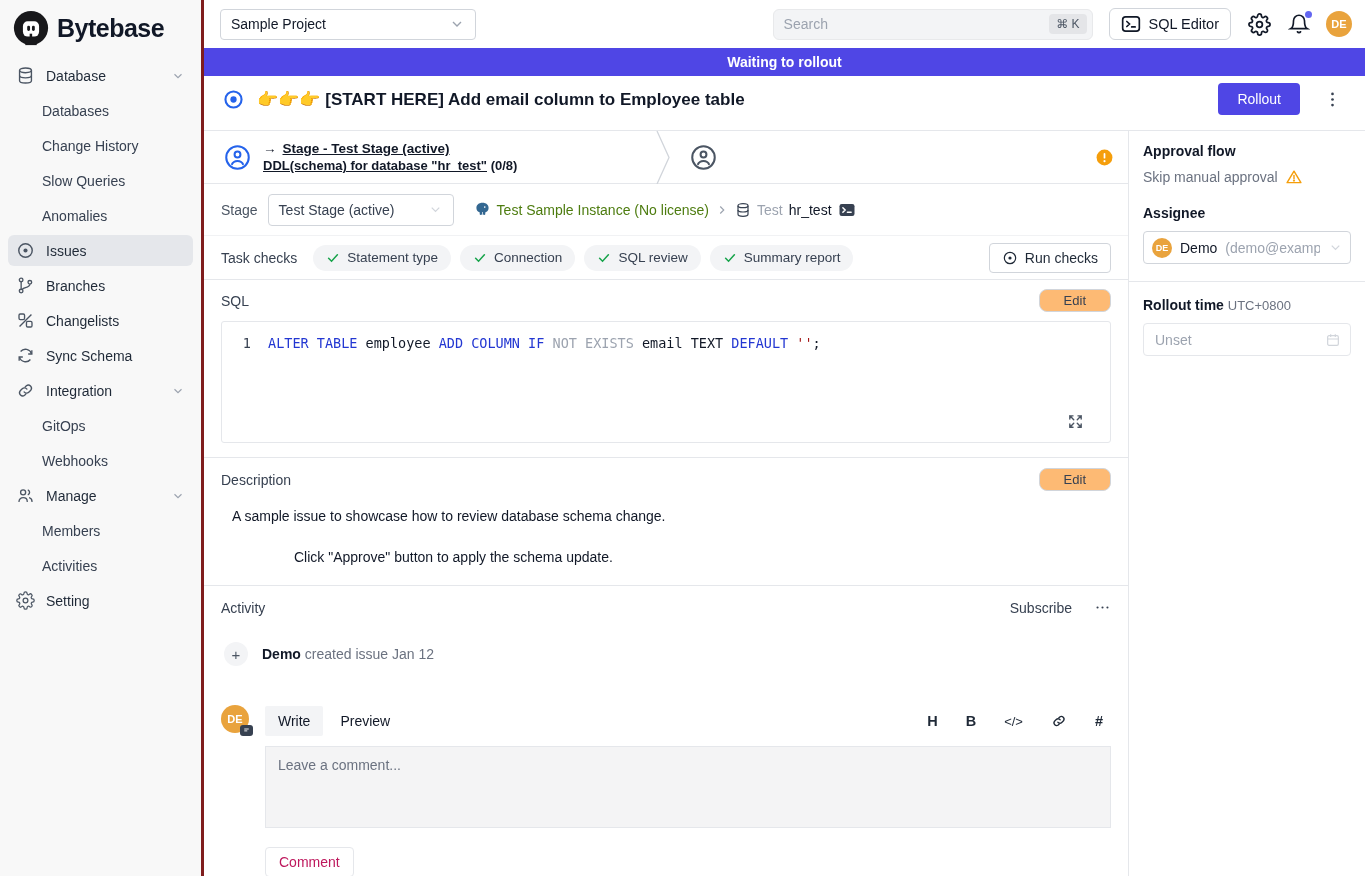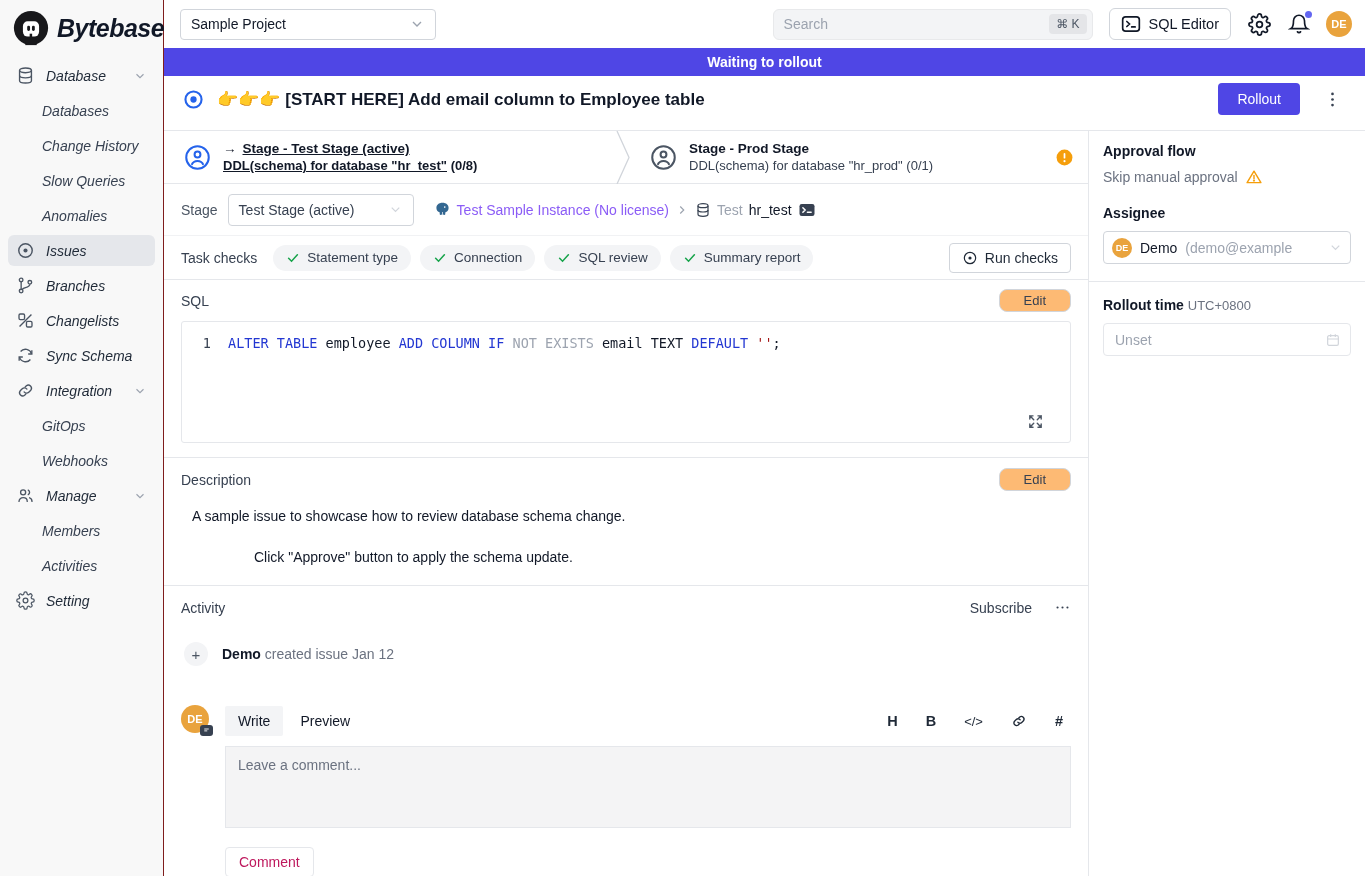--- a/index.html
+++ b/index.html
@@ -1,21 +1,21 @@
 <!DOCTYPE html>
 <html><head>
 <meta charset="utf-8">
 <style>
   * { margin:0; padding:0; box-sizing:border-box; }
   html,body { width:1365px; height:876px; overflow:hidden; }
   body { display:flex; font-family:"Liberation Sans",sans-serif; background:#fff; color:#111827; font-size:14px; }
   svg { display:block; }
 
   
-  .sidebar { width:164px; flex:none; background:#f8f8f8; border-right:1px solid #7f1d1d;font-style:italic; }
+  .sidebar { width:204px; flex:none; background:#f8f8f8; border-right:3px solid #7f1d1d; }
   .logo { height:56px; display:flex; align-items:center; gap:7px; padding:0 12px; }
   .logo-word { font-size:25px; font-weight:800; color:#111827; letter-spacing:-0.5px; }
   .nav { padding:4px 8px; }
   .nav-item { display:flex; align-items:center; gap:11px; height:31px; padding:0 8px; border-radius:6px; color:#1f2937; font-weight:500; margin-bottom:4px; cursor:pointer; }
   .nav-item .ni { color:#4b5563; width:19px; height:19px; flex:none; }
   .nav-item.sub { padding-left:34px; font-weight:400; color:#374151; }
   .nav-item.active { background:#e5e7eb; }
   .nav-chev { margin-left:auto; color:#9ca3af; }
 
   
@@ -52,21 +52,21 @@
   .st-sub { font-size:13px; font-weight:700; color:#111827; margin-top:2px; }
   .stage-card.two .st-title { font-weight:600; }
   .stage-card.two .st-sub { font-weight:400; color:#374151; }
   .stage-sep svg { height:53px; }
 
   
   .stage-row { height:52px; flex:none; display:flex; align-items:center; padding:0 17px; gap:10px; border-bottom:1px solid #f1f2f4; }
   .stage-row-label { color:#4b5563; }
   .stage-select { width:186px; height:32px; border:1px solid #d1d5db; border-radius:4px; display:flex; align-items:center; justify-content:space-between; padding:0 10px; color:#374151; cursor:pointer; }
   .inst-group { display:flex; align-items:center; gap:6px; margin-left:10px; }
-  .inst-name { color:#8b5cf6; font-weight:500; }
+  .inst-name { color:#4d7c0f; font-weight:500; }
   .env-name { color:#9ca3af; }
   .db-name { color:#111827; font-weight:500; }
 
   
   .checks-row { height:44px; flex:none; display:flex; align-items:center; gap:9px; padding:0 17px; border-bottom:1px solid #e5e7eb; }
   .checks-label { color:#374151; margin-right:7px; }
   .pill { height:26px; border-radius:13px; background:#f3f4f6; display:flex; align-items:center; gap:7px; padding:0 13px; font-size:13.5px; color:#374151; cursor:pointer; }
   .run-btn { margin-left:auto; height:30px; border:1px solid #d1d5db; border-radius:4px; background:#fff; display:flex; align-items:center; gap:7px; padding:0 12px; font:inherit; color:#1f2937; cursor:pointer; }
 
   
@@ -357,26 +357,20 @@
             </svg>
         </div>
         <div class="stage-card two">
           <span>
             <svg viewBox="0 0 24 24" width="27" height="27" fill="none" stroke="#4b5563" stroke-width="1.8">
                 <circle cx="12" cy="12" r="10"></circle>
                 <circle cx="12" cy="9.3" r="2.6"></circle>
                 <path d="M6.8 18.6a5.6 5.6 0 0 1 10.4 0"></path>
               </svg>
           </span>
-          <div>
-            <div class="st-title">
-                <span>Stage - Prod Stage</span>
-              </div>
-            <div class="st-sub"><span>DDL(schema) for database "hr_prod" (0/1)</span></div>
-          </div>
           <span style="margin-left:auto">
             <svg viewBox="0 0 24 24" width="19" height="19">
                 <circle cx="12" cy="12" r="10" fill="#f59e0b"></circle>
                 <rect x="10.9" y="6.3" width="2.2" height="7" rx="1.1" fill="#fff"></rect>
                 <circle cx="12" cy="16.6" r="1.35" fill="#fff"></circle>
               </svg>
           </span>
         </div>
       </div>
 

